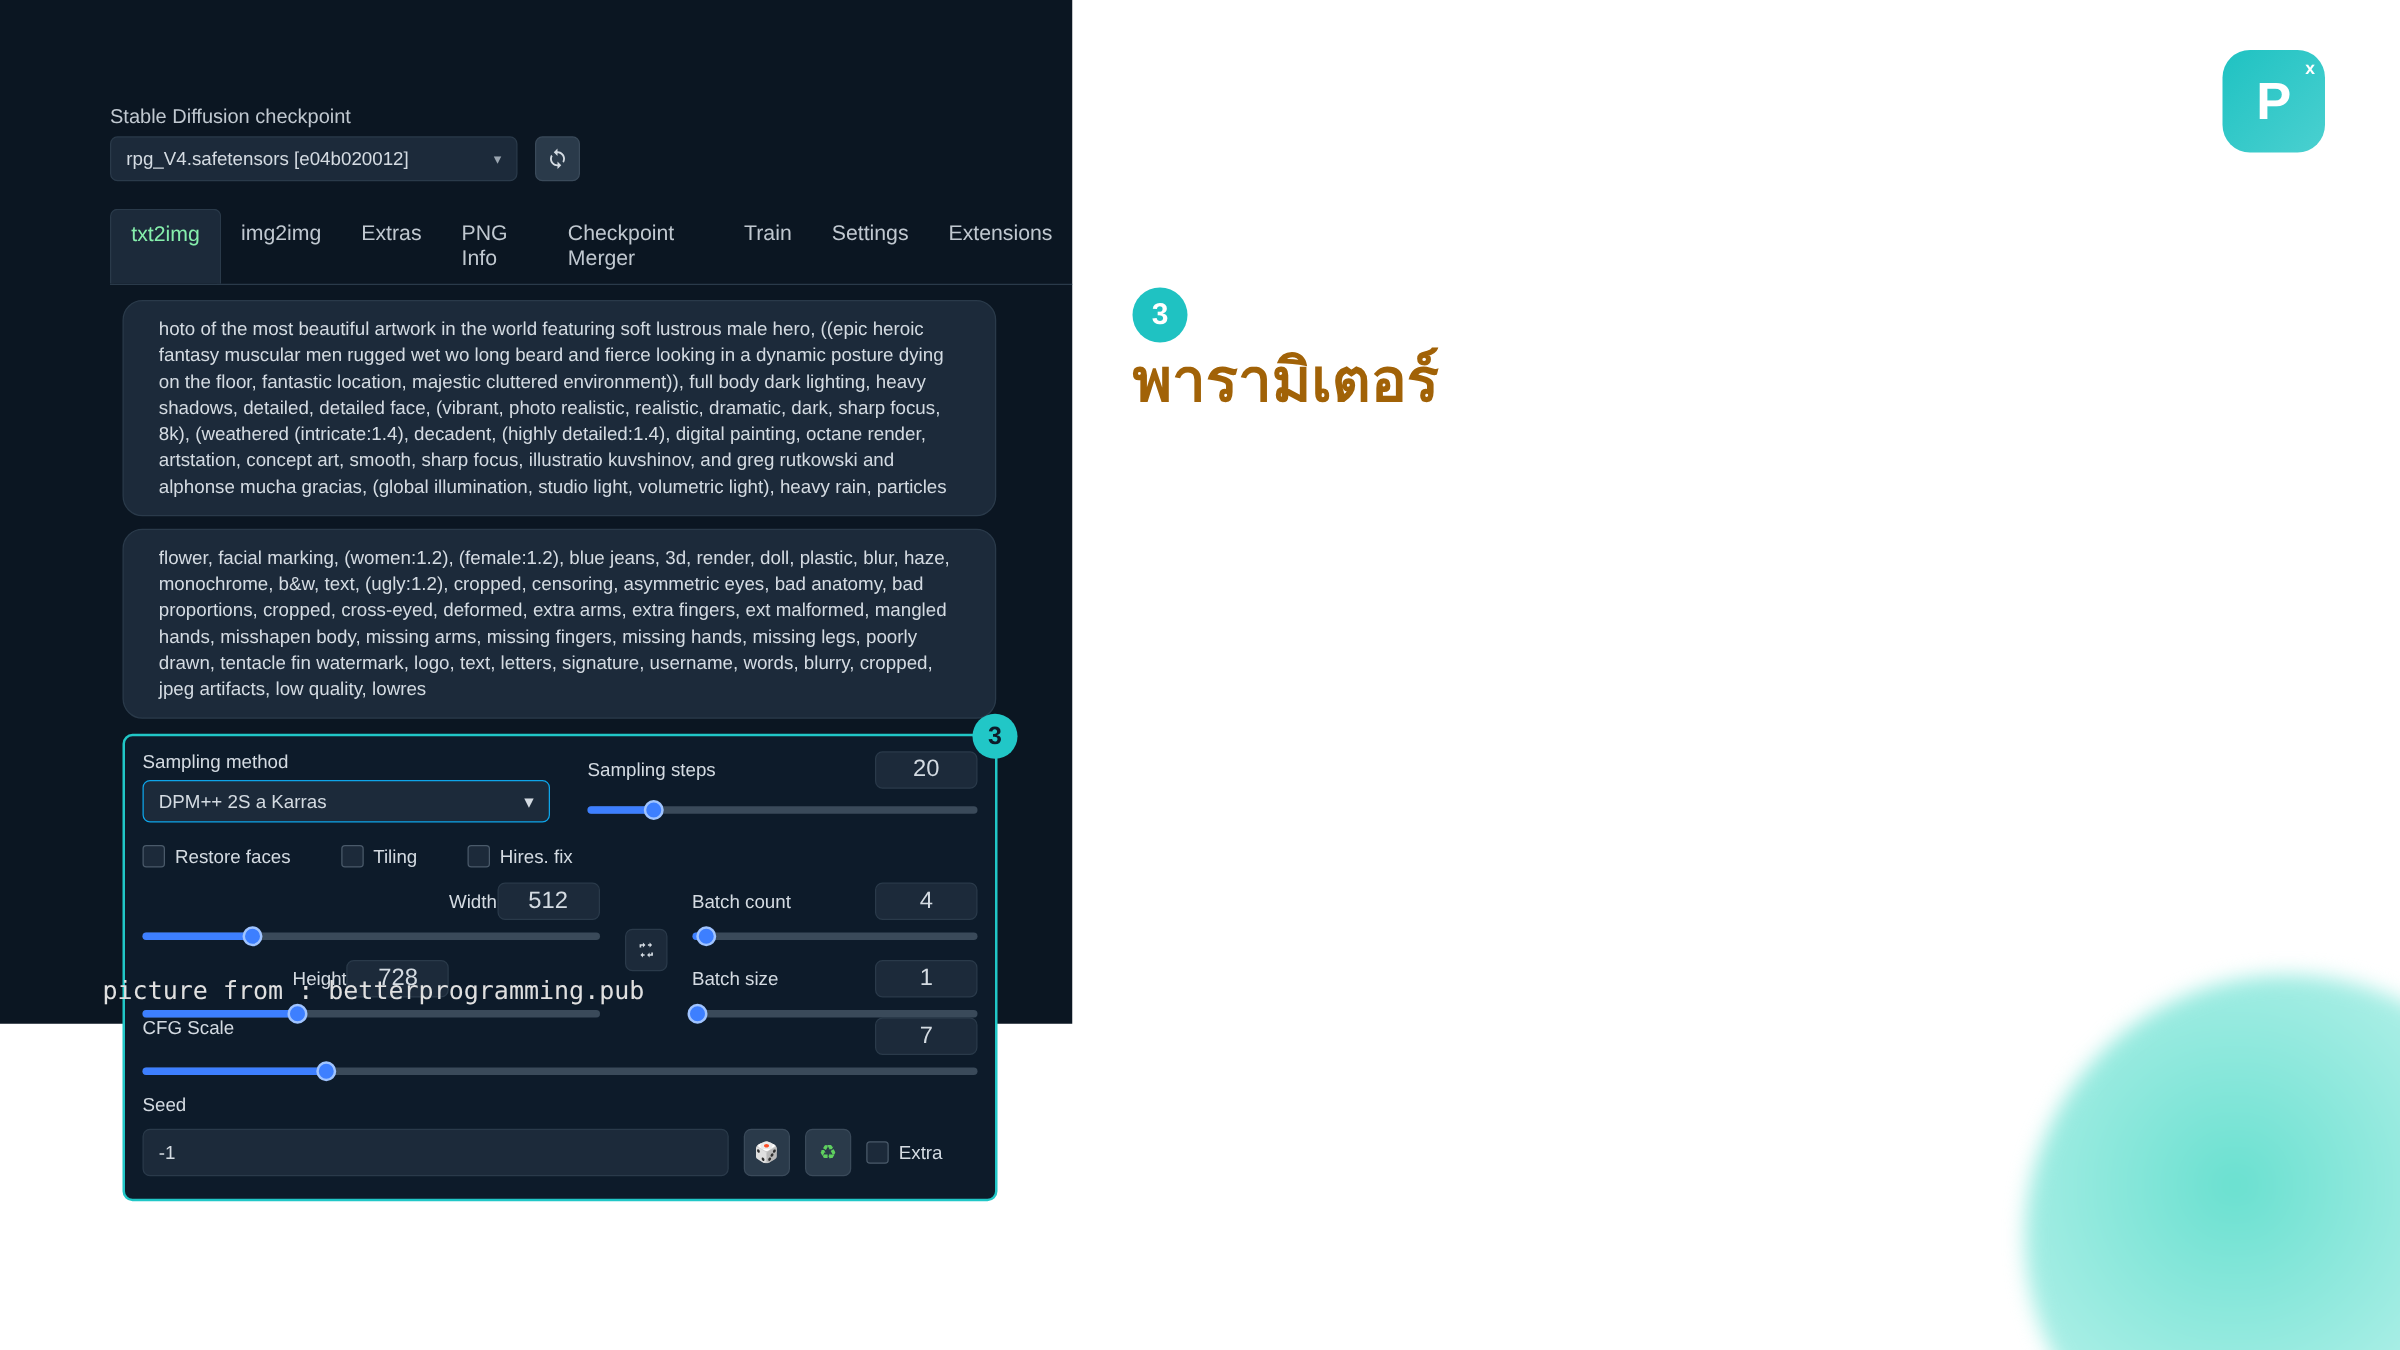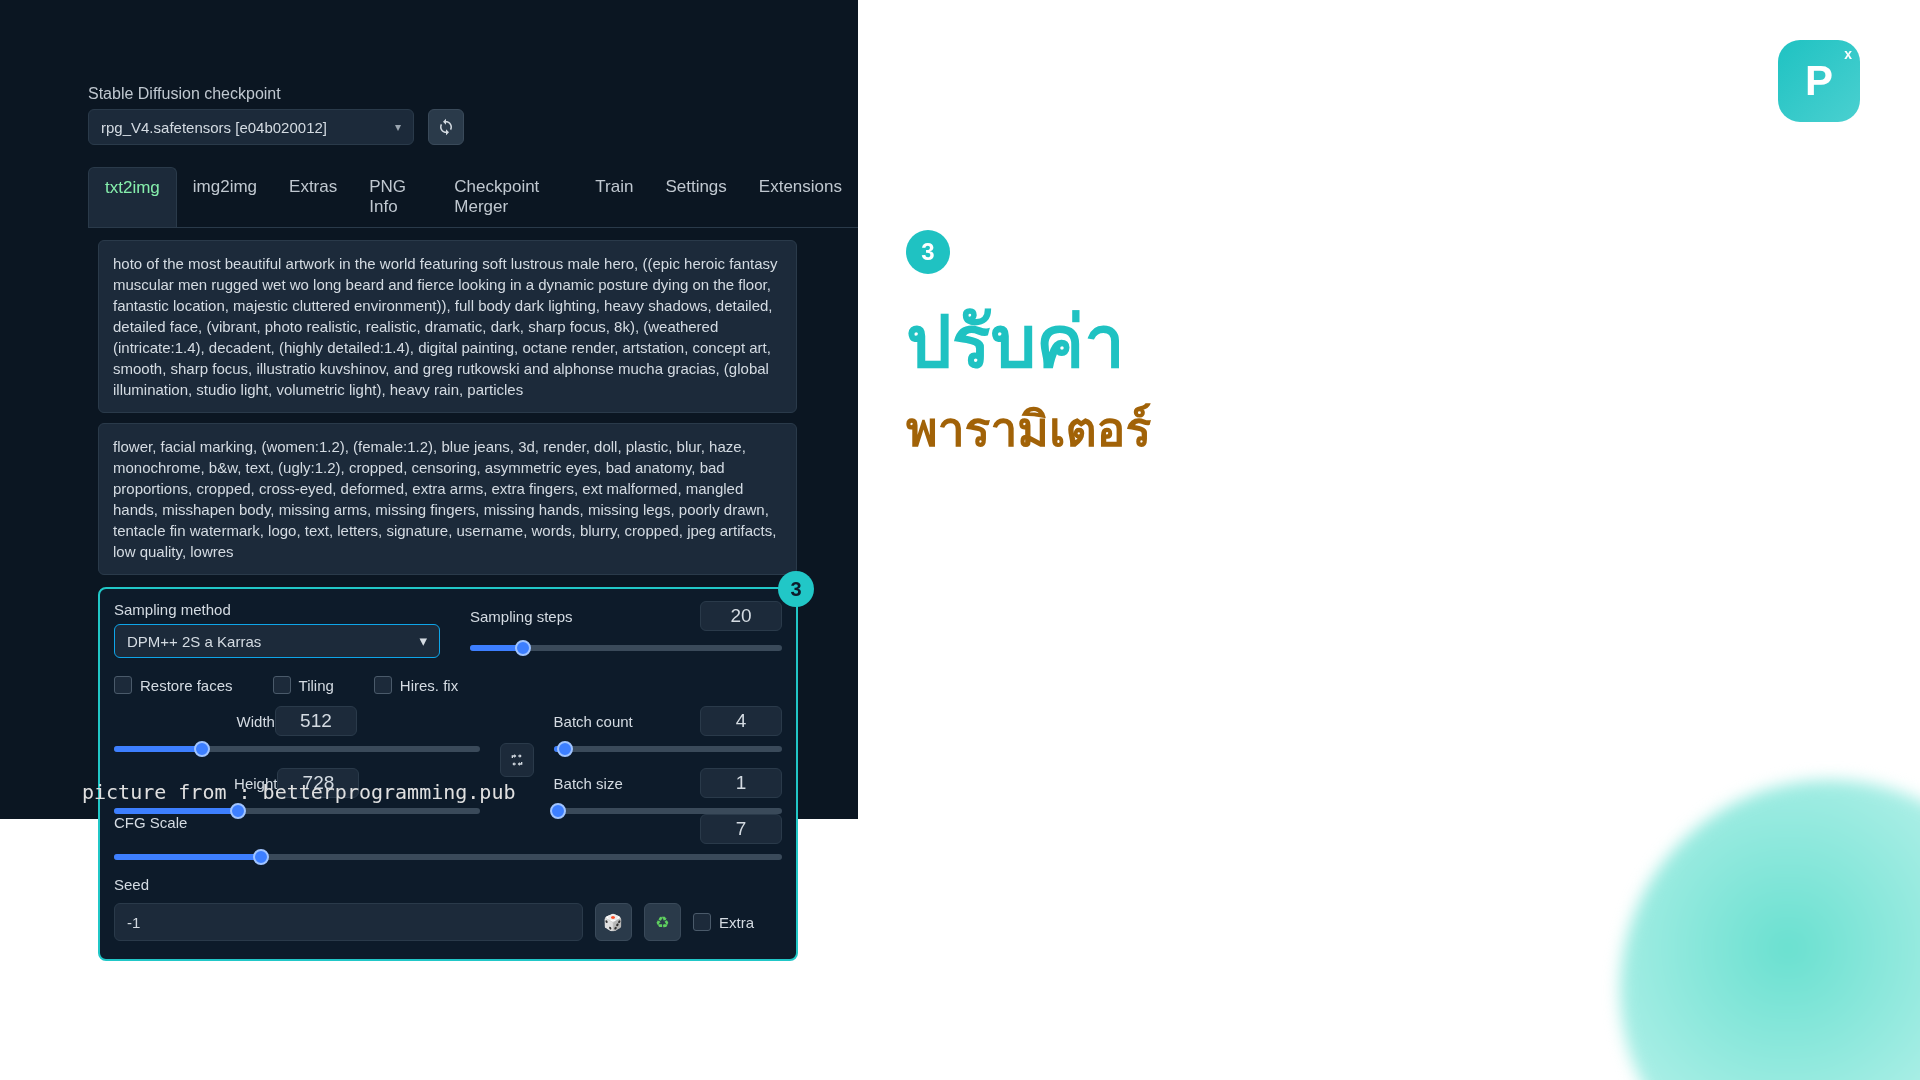--- a/index.html
+++ b/index.html
@@ -11,21 +11,21 @@
 .cp-row { display: flex; align-items: center; margin-left: 88px; gap: 14px; }
 .dropdown { background: #1c2a3a; border: 1px solid #2a3a4a; border-radius: 6px; width: 326px; height: 36px; display: flex; align-items: center; justify-content: space-between; padding: 0 12px; color: #d4dbe2; font-size: 15px; cursor: pointer; }
 .dropdown .caret { font-size: 12px; color: #9aa5b0; }
 .refresh-btn { width: 36px; height: 36px; background: #2a3a4a; border: 1px solid #3a4a5a; border-radius: 6px; display: flex; align-items: center; justify-content: center; cursor: pointer; }
 .refresh-btn svg { width: 18px; height: 18px; fill: #d4dbe2; }
 
 .tabs { display: flex; gap: 0; margin-left: 88px; margin-top: 22px; border-bottom: 1px solid #2a3a4a; }
 .tab { padding: 10px 16px; color: #c0c8d0; font-size: 17px; cursor: pointer; border-top-left-radius: 6px; border-top-right-radius: 6px; }
 .tab.active { background: #1c2a3a; color: #86efac; border: 1px solid #2a3a4a; border-bottom: none; }
 
-.prompt { margin: 12px 0 0 98px; width: 699px; background: #1c2a3a; border: 1px solid #2a3a4a; border-radius: 6px; padding: 12px 14px; color: #d4dbe2; font-size: 15px; line-height: 1.4; overflow: hidden; position: relative; }
+.prompt { margin: 12px 0 0 98px; width: 699px; background: #1c2a3a; border: 1px solid #2a3a4a; border-radius: 16px; padding: 12px 28px; color: #d4dbe2; font-size: 15px; line-height: 1.4; overflow: hidden; position: relative; }
 
 .params { margin: 12px 0 0 98px; width: 700px; background: #0d1b2a; border: 2px solid #21c7c7; border-radius: 8px; padding: 12px 14px 18px; position: relative; }
 .badge-3 { position: absolute; right: -18px; top: -18px; width: 36px; height: 36px; background: #21c7c7; border-radius: 50%; display: flex; align-items: center; justify-content: center; color: #0d1b2a; font-weight: 700; font-size: 20px; }
 
 .row { display: flex; align-items: center; gap: 12px; margin-top: 10px; }
 .field-label { color: #d4dbe2; font-size: 15px; }
 .small-input { background: #1c2a3a; border: 1px solid #2a3a4a; border-radius: 6px; color: #d4dbe2; text-align: center; height: 30px; width: 82px; font-size: 19px; }
 .sel { background: #1c2a3a; border: 1px solid #0ea5e9; border-radius: 6px; color: #d4dbe2; height: 34px; width: 326px; display: flex; align-items: center; justify-content: space-between; padding: 0 12px; font-size: 15px; cursor: pointer; }
 
 .slider-track { position: relative; height: 6px; background: #3a4a5a; border-radius: 3px; flex: 1; }
@@ -119,21 +119,21 @@
           <span class="field-label">Tiling</span>
         </div>
       <div class="chk-row">
           <div class="chk"></div>
           <span class="field-label">Hires. fix</span>
         </div>
     </div>
 
     <div class="row" style="align-items:flex-start; gap:20px; margin-top:12px;">
       <div style="flex:1.6">
-        <div style="display:flex;justify-content:center;align-items:center;">
+        <div style="display:flex;justify-content:flex-end;align-items:center;">
           <div class="field-label">Width</div>
           <input class="small-input" value="512" style="">
         </div>
         <div class="slider-track" style="margin-top:10px;">
           <div class="slider-fill" style="width:24%"></div>
             <div class="slider-thumb" style="left:24%"></div>
         </div>
         <div style="display:flex;justify-content:center;align-items:center;margin-top:16px;">
           <div class="field-label">Height</div>
           <input class="small-input" value="728" style="">
@@ -198,16 +198,15 @@
 
   <div class="credit">picture from : betterprogramming.pub</div>
 </div>
 
 <div class="right">
   <div class="logo">
     <div class="logo-inner">P</div>
     <div class="logo-x">x</div>
   </div>
   <div class="step-circle">3</div>
-  <div class="title-teal">ปรับค่า</div>
   <div class="title-navy">พารามิเตอร์</div>
   <div class="blob"></div>
 </div>
 
 </body></html>

